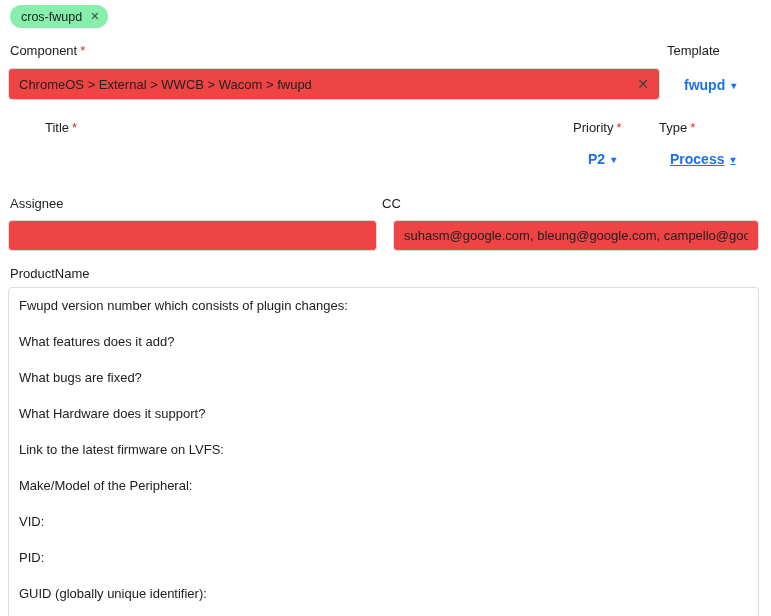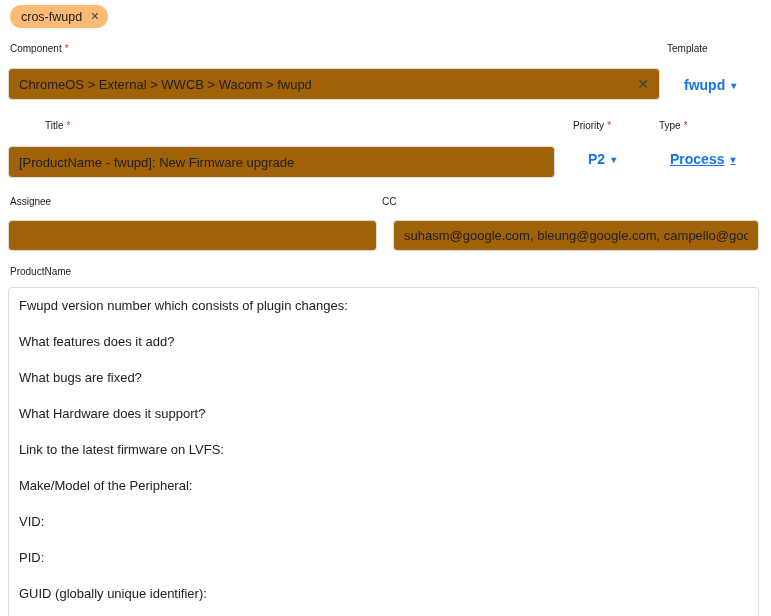--- a/index.html
+++ b/index.html
@@ -14,45 +14,45 @@
     color: #202124;
   }
   .chip {
     position: absolute;
     left: 10px; top: 5px;
     height: 23px;
     display: inline-flex;
     align-items: center;
     gap: 8px;
     padding: 0 9px 0 11px;
-    background: #fdba74;
+    background: #86efac;
     border-radius: 12px;
     font-size: 12.5px;
     color: #202124;
     cursor: pointer;
     border: none;
   }
   .chip-x { font-size: 11px; color: #444746; line-height: 1; cursor: pointer; }
   .lbl {
     position: absolute;
-    font-size: 10px;
+    font-size: 13px;
     color: #202124;
     white-space: nowrap;
   }
   .req { color: #d93025; margin-left: 3px; }
   .field { position: absolute; }
   .field input {
     width: 100%; height: 100%;
     border: 1px solid #dadce0;
     border-radius: 4px;
     padding: 0 10px;
     font: 13px "Liberation Sans", sans-serif;
     color: #202124;
     outline: none;
-    background: #a16207;
+    background: #ef4444;
   }
   .field.has-clear input { padding-right: 34px; }
   .clear-btn {
     position: absolute;
     right: 11px; top: 50%;
     transform: translateY(-50%);
     font-size: 14px;
     color: #3c4043;
     line-height: 1;
     cursor: pointer;
@@ -103,23 +103,20 @@
     <button class="clear-btn">✕</button>
   </div>
 
   <div class="lbl" style="left:667px; top:43px;">Template</div>
   <button class="dd" style="left:684px; top:77px;">
     <span>fwupd</span>
     <span class="caret">▾</span>
   </button>
 
   <div class="lbl" style="left:10px; top:120px;margin-left:35px;"><span>Title</span><span class="req">*</span></div>
-  <div class="field" style="left:8px; top:146px; width:547px; height:32px;">
-    <input type="text" value="[ProductName - fwupd]: New Firmware upgrade" style="">
-  </div>
 
   <div class="lbl" style="left:573px; top:120px;"><span>Priority</span><span class="req">*</span></div>
   <button class="dd" style="left:588px; top:151px;align-items:center;">
     <span>P2</span>
     <span class="caret">▾</span>
   </button>
 
   <div class="lbl" style="left:659px; top:120px;"><span>Type</span><span class="req">*</span></div>
   <button class="dd" style="left:670px; top:151px;text-decoration:underline;">
     <span>Process</span>

